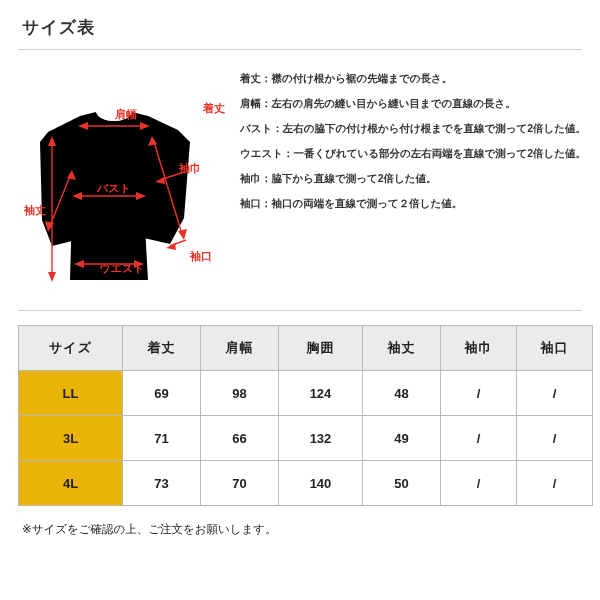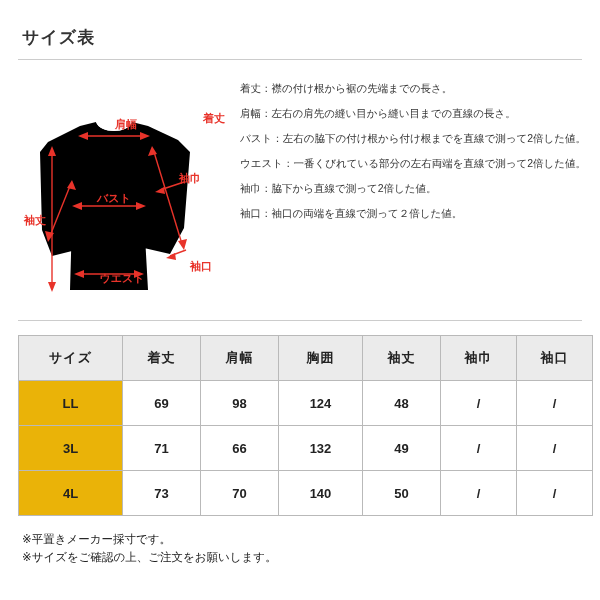--- a/index.html
+++ b/index.html
@@ -13,21 +13,21 @@
     font-family: "Liberation Sans", "DejaVu Sans", sans-serif;
     color: #222222;
     position: relative;
     overflow: hidden;
   }
   #page {
     width: 600px;
     height: 600px;
     position: relative;
     box-sizing: border-box;
-    padding: 12px 10px;
+    padding: 2px 10px;
   }
   .page-title {
     font-size: 17px;
     font-weight: bold;
     color: #333333;
     padding: 14px 6px 10px 12px;
     letter-spacing: 1px;
   }
   
   .diagram-panel {
@@ -50,20 +50,21 @@
     left: 222px;
     top: 22px;
     width: 350px;
   }
   .note-line {
     font-size: 10.5px;
     line-height: 13px;
     color: #333333;
     margin-bottom: 12px;
     white-space: nowrap;
+    font-weight: bold;
   }
   
   .size-table {
     margin: 14px 8px 0 8px;
     border-collapse: collapse;
     width: 574px;
     table-layout: fixed;
     border-radius: 23px;
   }
   .size-table th, .size-table td {
@@ -227,17 +228,16 @@
         <td>70</td>
         <td>140</td>
         <td>50</td>
         <td>/</td>
         <td>/</td>
       </tr>
     </tbody>
   </table>
 
   <div class="footnotes">
-    <div class="footnote">※平置きメーカー採寸です。</div>
     <div class="footnote">※サイズをご確認の上、ご注文をお願いします。</div>
   </div>
 
 </div>
 
 </body></html>

